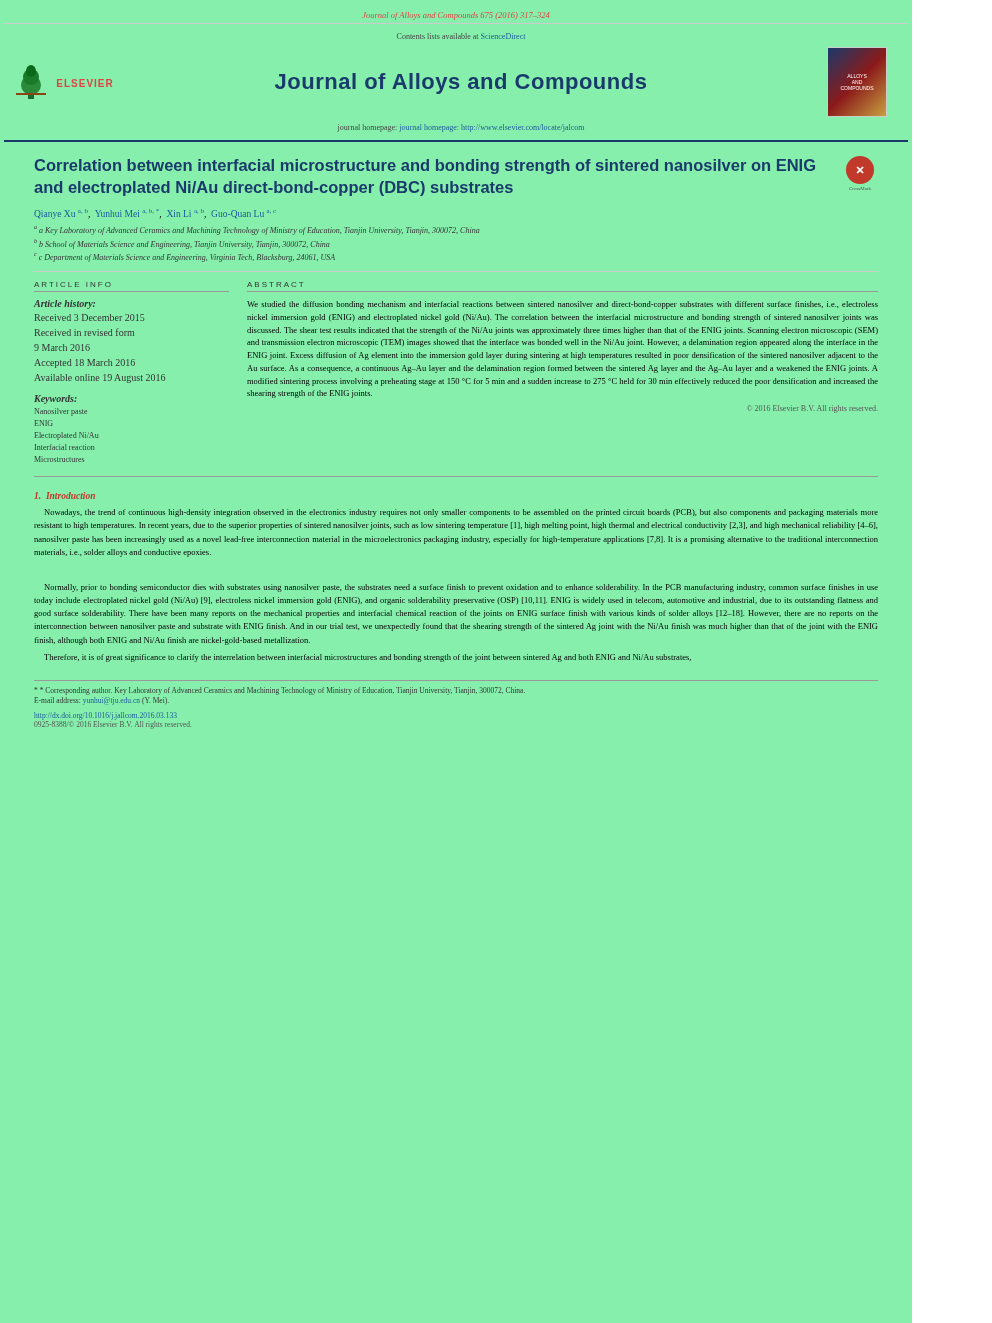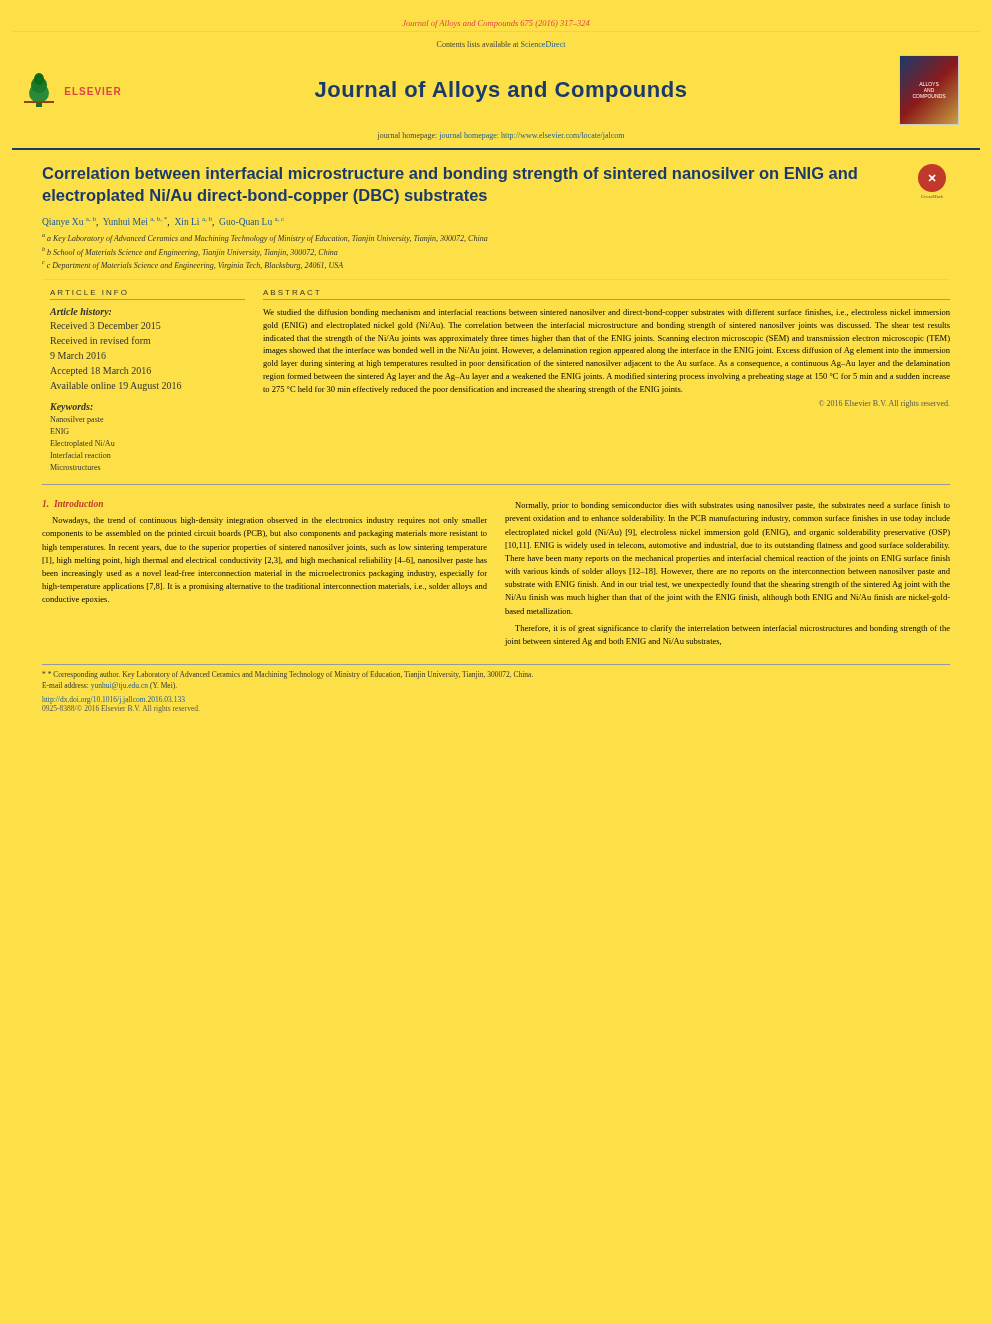--- a/index.html
+++ b/index.html
@@ -5,24 +5,24 @@
     * { margin: 0; padding: 0; box-sizing: border-box; }
     body {
       background: #fff;
       font-family: "Times New Roman", Times, serif;
       font-size: 9.5px;
       color: #000;
       width: 992px;
       min-height: 1323px;
     }
     .page {
-      width: 992px;
+      width: 912px;
       min-height: 1323px;
-      background: #fde047;
-      padding: 12px;
+      background: #86efac;
+      padding: 4px;
     }
     
     .top-bar {
       text-align: center;
       font-size: 8.5px;
       color: #d44;
       padding: 6px 0 3px 0;
       border-bottom: 1px solid #ccc;
       font-style: italic;
     }
@@ -182,21 +182,20 @@
     }
     
     .two-col {
       display: flex;
       gap: 18px;
       margin-top: 6px;
     }
     .left-col {
       width: 195px;
       flex-shrink: 0;
-      margin-left: 8px;
     }
     .right-col {
       flex: 1;
     }
     
     .article-info-title {
       font-size: 8px;
       letter-spacing: 2px;
       font-family: Arial, sans-serif;
       color: #333;
@@ -254,20 +253,21 @@
       margin-top: 14px;
     }
     .section-divider {
       border: none;
       border-top: 1px solid #999;
       margin: 10px 0 8px 0;
     }
     .two-col-body {
       display: flex;
       gap: 18px;
+      flex-direction: column;
     }
     .body-left {
       flex: 1;
     }
     .body-right {
       flex: 1;
     }
     .section-heading {
       font-size: 9.5px;
       font-weight: bold;

